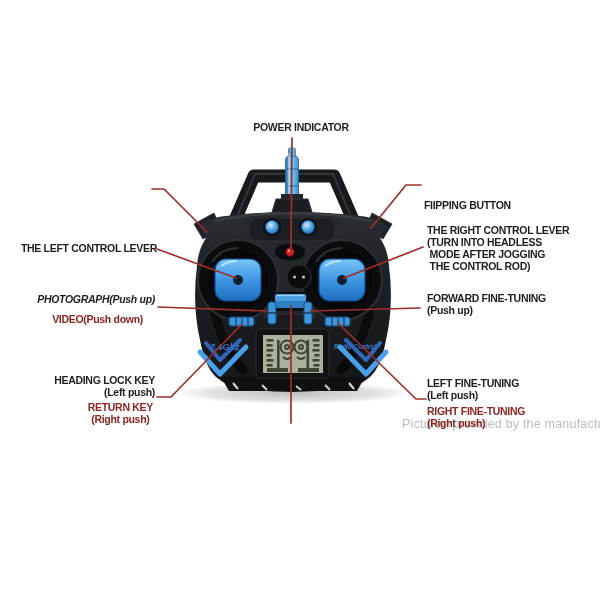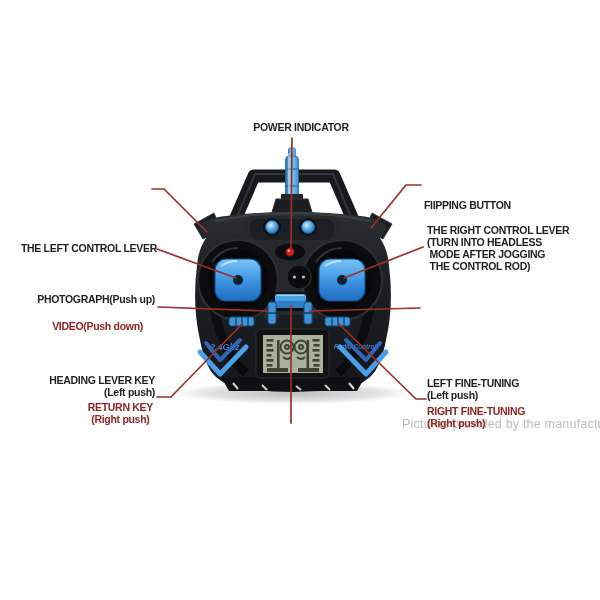--- a/index.html
+++ b/index.html
@@ -244,23 +244,25 @@
 
   <div class="watermark">Pictures provided by the manufacturer</div>
 
   <div class="lbl ac" style="left:236px;top:121px;width:130px;">POWER INDICATOR</div>
   <div class="lbl" style="left:424px;top:179px;margin-top:20px;">FIIPPING BUTTON</div>
   <div class="lbl" style="left:427px;top:224px;">THE RIGHT CONTROL LEVER
 (TURN INTO HEADLESS
 &nbsp;MODE AFTER JOGGING
 &nbsp;THE CONTROL ROD)</div>
   <div class="lbl ar" style="right:443px;top:242px;">THE LEFT CONTROL LEVER</div>
-  <div class="lbl ar" style="right:445px;top:293px;">PHOTOGRAPH(Push up)</div>
-  <div class="lbl ar red" style="right:457px;top:320px;">VIDEO(Push down)</div>
-  <div class="lbl ar" style="right:445px;top:374px;">HEADING LEVER KEY
+  <div class="lbl ar" style="right:445px;top:293px;font-style:italic;">PHOTOGRAPH(Push up)</div>
+  <div class="lbl ar red" style="right:457px;top:313px;">VIDEO(Push down)</div>
+  <div class="lbl" style="left:427px;top:292px;">FORWARD FINE-TUNING
+(Push up)</div>
+  <div class="lbl ar" style="right:445px;top:374px;">HEADING LOCK KEY
 (Left push)</div>
   <div class="lbl ar red" style="right:447px;top:401px;text-align:center;">RETURN KEY
 (Right push)</div>
   <div class="lbl" style="left:427px;top:377px;">LEFT FINE-TUNING
 (Left push)</div>
   <div class="lbl red" style="left:427px;top:405px;">RIGHT FINE-TUNING
 (Right push)</div>
 
 </div>
 

